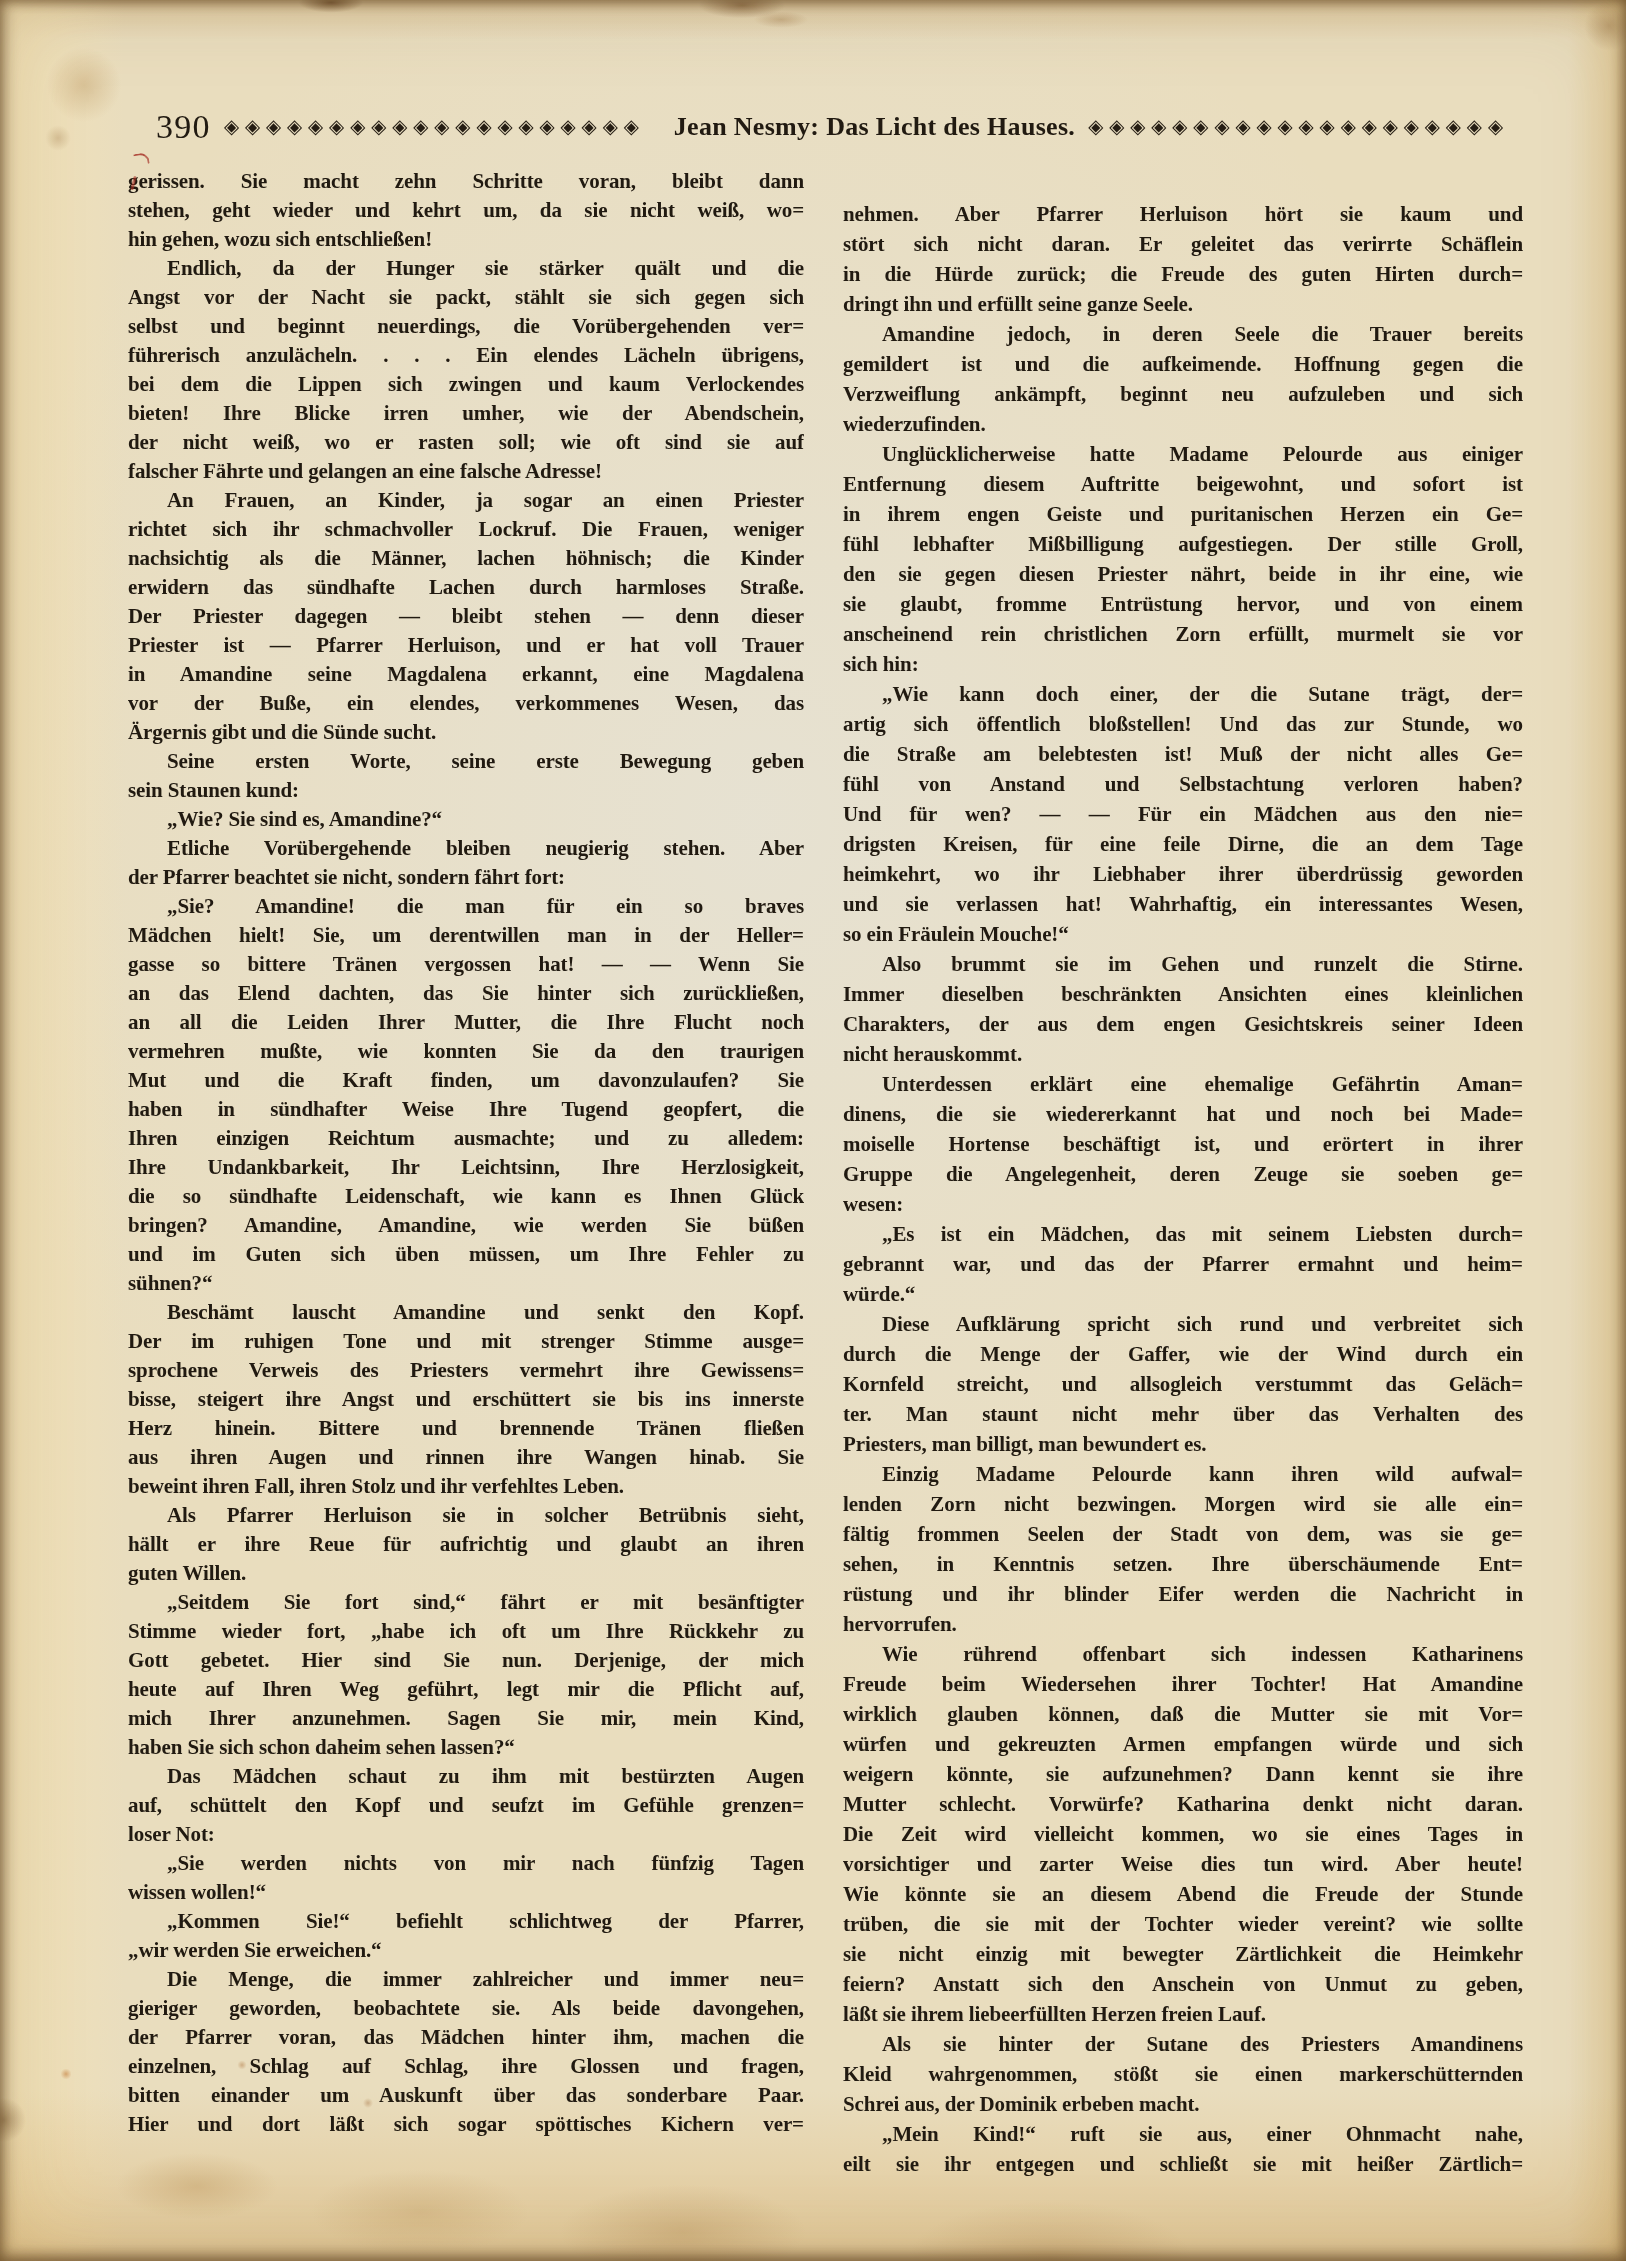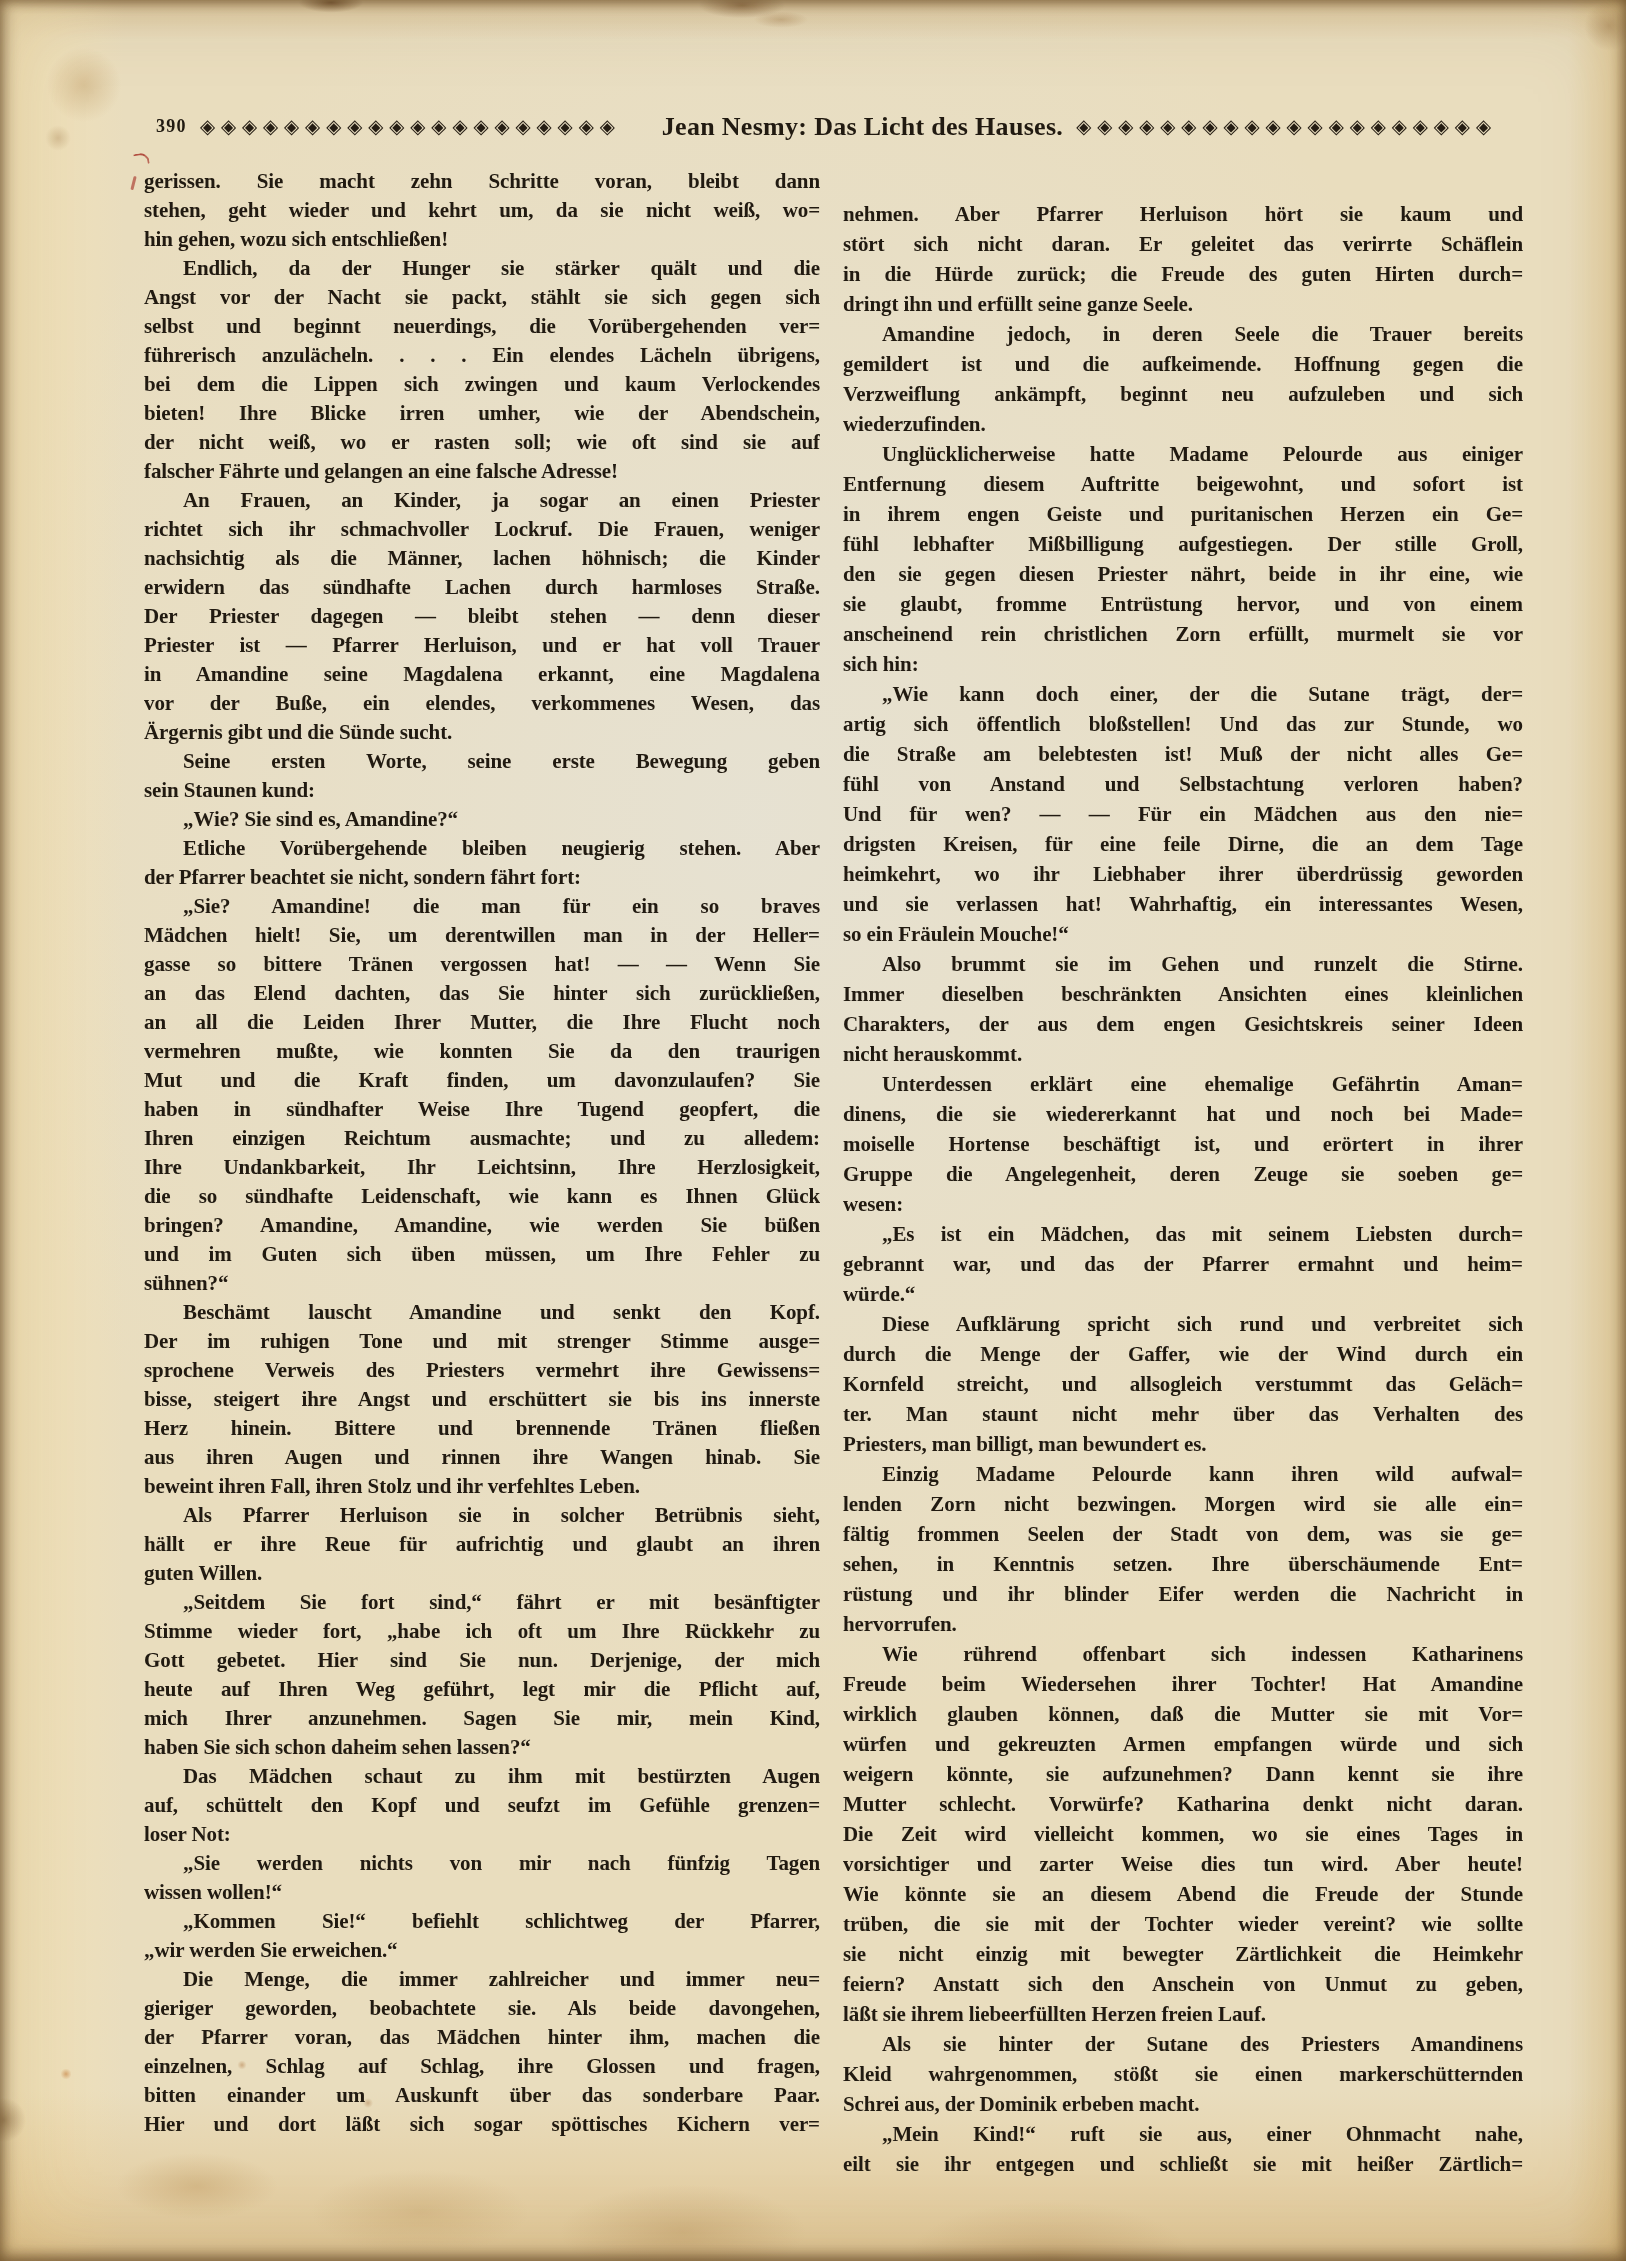--- a/index.html
+++ b/index.html
@@ -52,30 +52,30 @@
   }
   .red-mark-dash{
     position:absolute;left:132px;top:176px;width:2.6px;height:14.4px;z-index:4;
     background:rgba(164,44,34,.60);border-radius:1.3px;transform:rotate(14deg);
   }
   
   .page-header{
     position:absolute;left:156px;top:109px;width:1382px;height:35px;z-index:2;
     display:flex;align-items:center;
   }
-  .page-number{font-size:18px;font-weight:bold;letter-spacing:1.3px;white-space:nowrap;}
+  .page-number{font-size:34px;font-weight:normal;letter-spacing:1.3px;white-space:nowrap;}
   .ornament-chain{
     flex:1 1 0;overflow:hidden;white-space:nowrap;
     font-family:"DejaVu Sans","Liberation Sans",sans-serif;
     font-size:19.7px;letter-spacing:5.9px;margin:0 13px;color:#251d13;line-height:35px;
   }
   .running-title{font-size:26px;font-weight:bold;white-space:nowrap;letter-spacing:0.3px;}
   
   .text-column{position:absolute;top:167px;width:676px;z-index:2;}
-  #col-left{left:144px;}
+  #col-left{left:128px;}
   #col-right{left:843px;width:680px;margin-top:32px;}
   .line{
     font-size:21px;font-weight:bold;letter-spacing:-0.1px;
     height:29px;line-height:29px;overflow:hidden;
     text-align:justify;text-align-last:justify;
   }
   #col-right .line{height:30px;line-height:30px;}
   .line.indent{text-indent:39px;}
   .line.flush{text-align-last:left;}
 </style>

